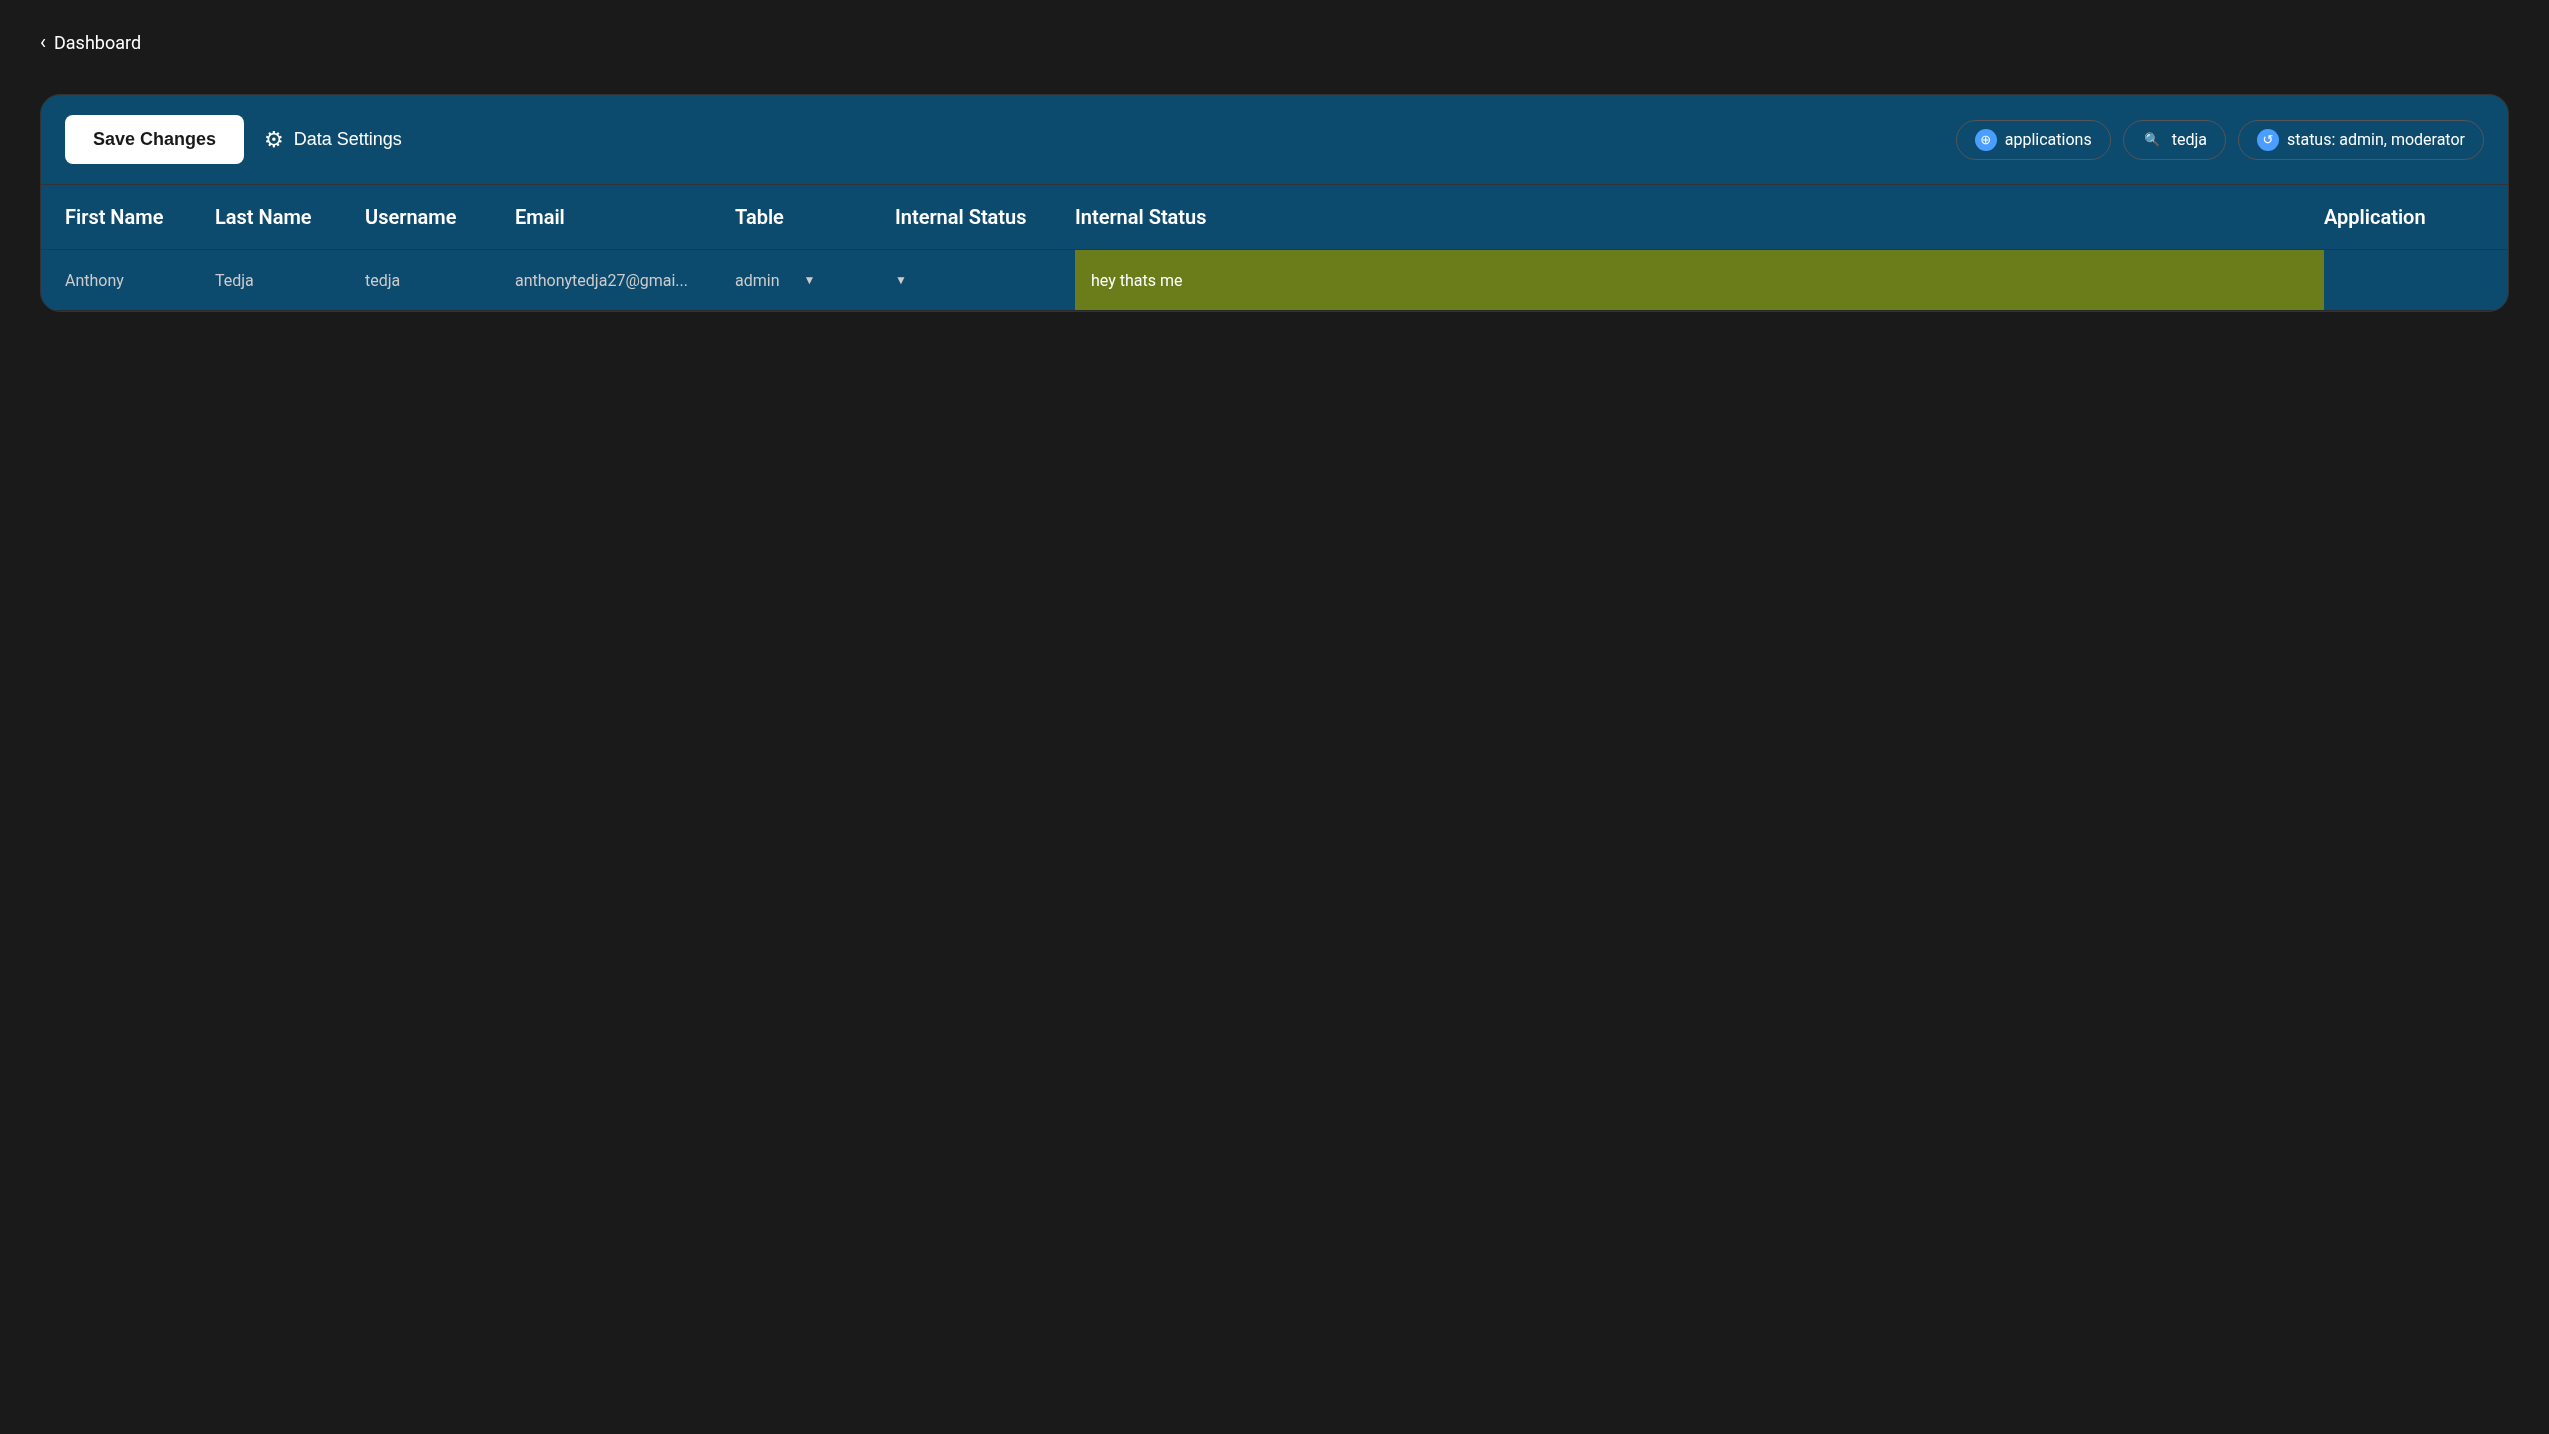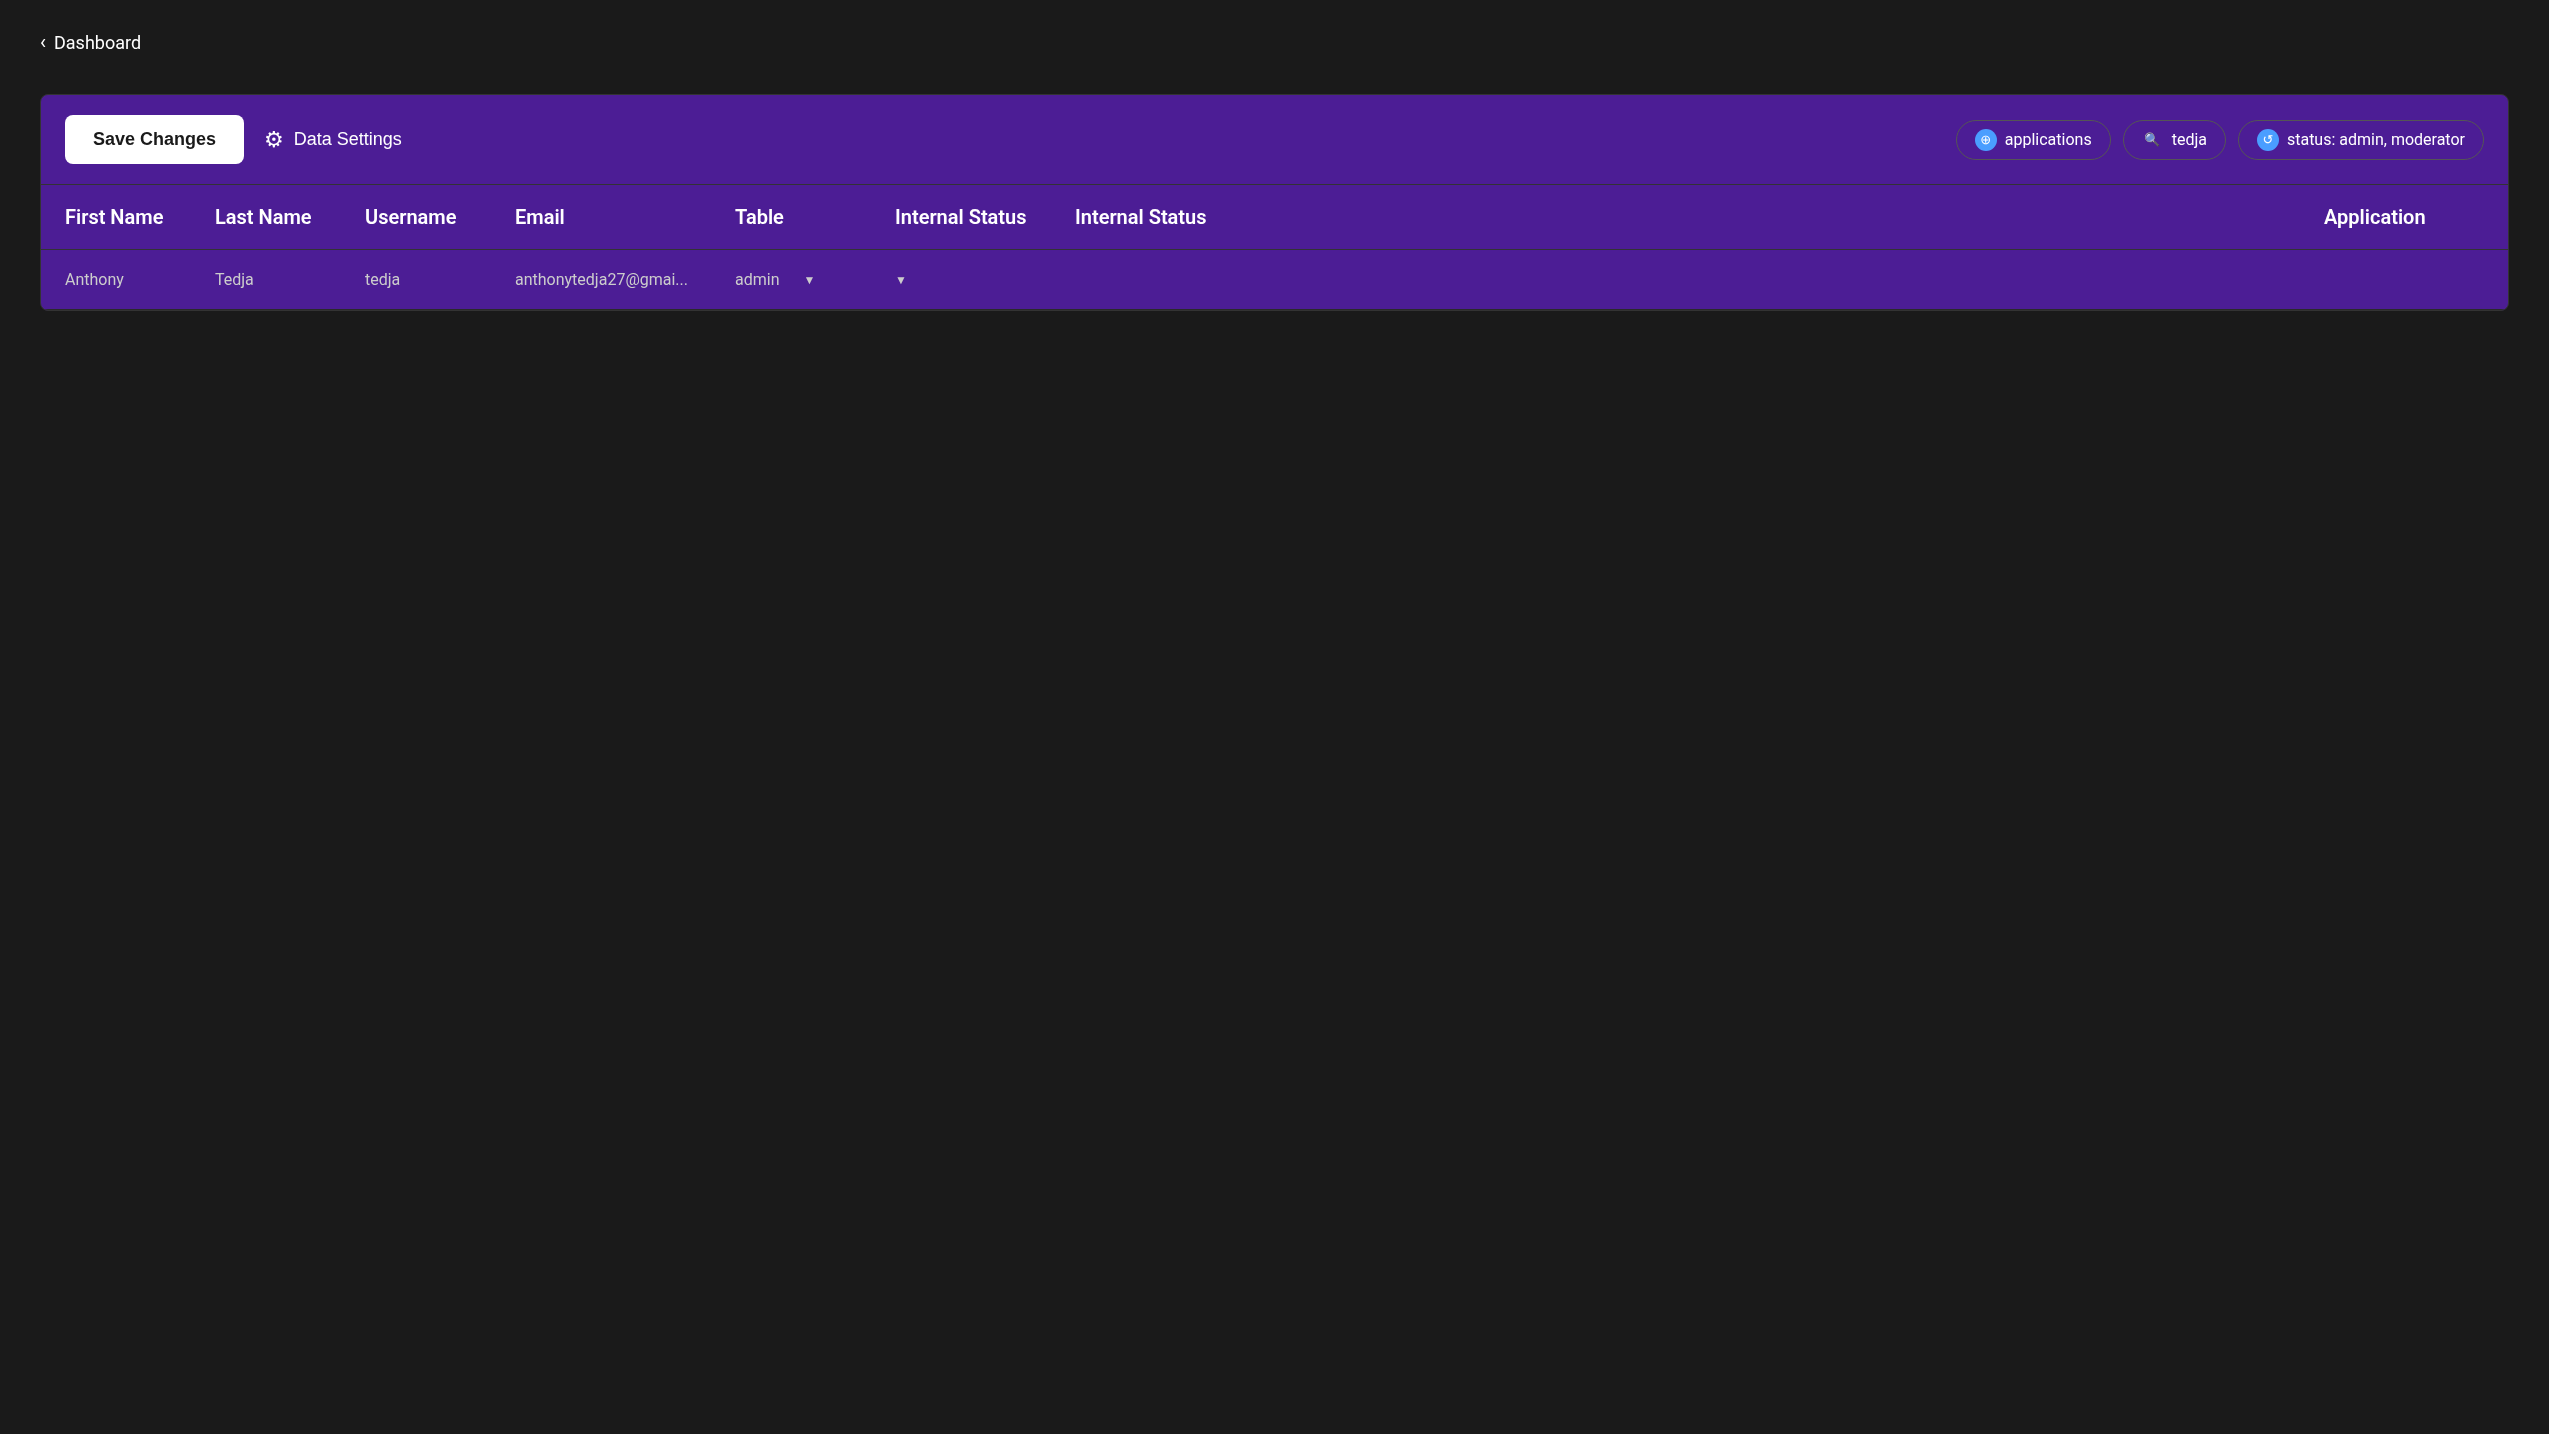--- a/index.html
+++ b/index.html
@@ -36,23 +36,23 @@
     .page-title {
       text-align: center;
       font-size: 96px;
       font-weight: 900;
       color: #ffffff;
       margin-bottom: 60px;
       letter-spacing: -2px;
     }
 
     .table-container {
-      background-color: #4c1d95;
+      background-color: #0c4a6e;
       border: 1px solid #333;
-      border-radius: 8px;
+      border-radius: 20px;
       overflow: hidden;
     }
 
     .toolbar {
       display: flex;
       align-items: center;
       padding: 20px 24px;
       gap: 20px;
     }
 
@@ -247,17 +247,18 @@
       <div class="cell">Tedja</div>
       <div class="cell">tedja</div>
       <div class="cell">anthonytedja27@gmai...</div>
       <div class="cell status-dropdown">
         <span>admin</span>
         <span class="dropdown-arrow">▼</span>
       </div>
       <div class="cell internal-status-cell">
         <span class="dropdown-arrow">▼</span>
       </div>
+      <div class="internal-notes-cell">hey thats me</div>
       <div class="cell"></div>
     </div>
 
   </div>
 </div>
 
 </body></html>

